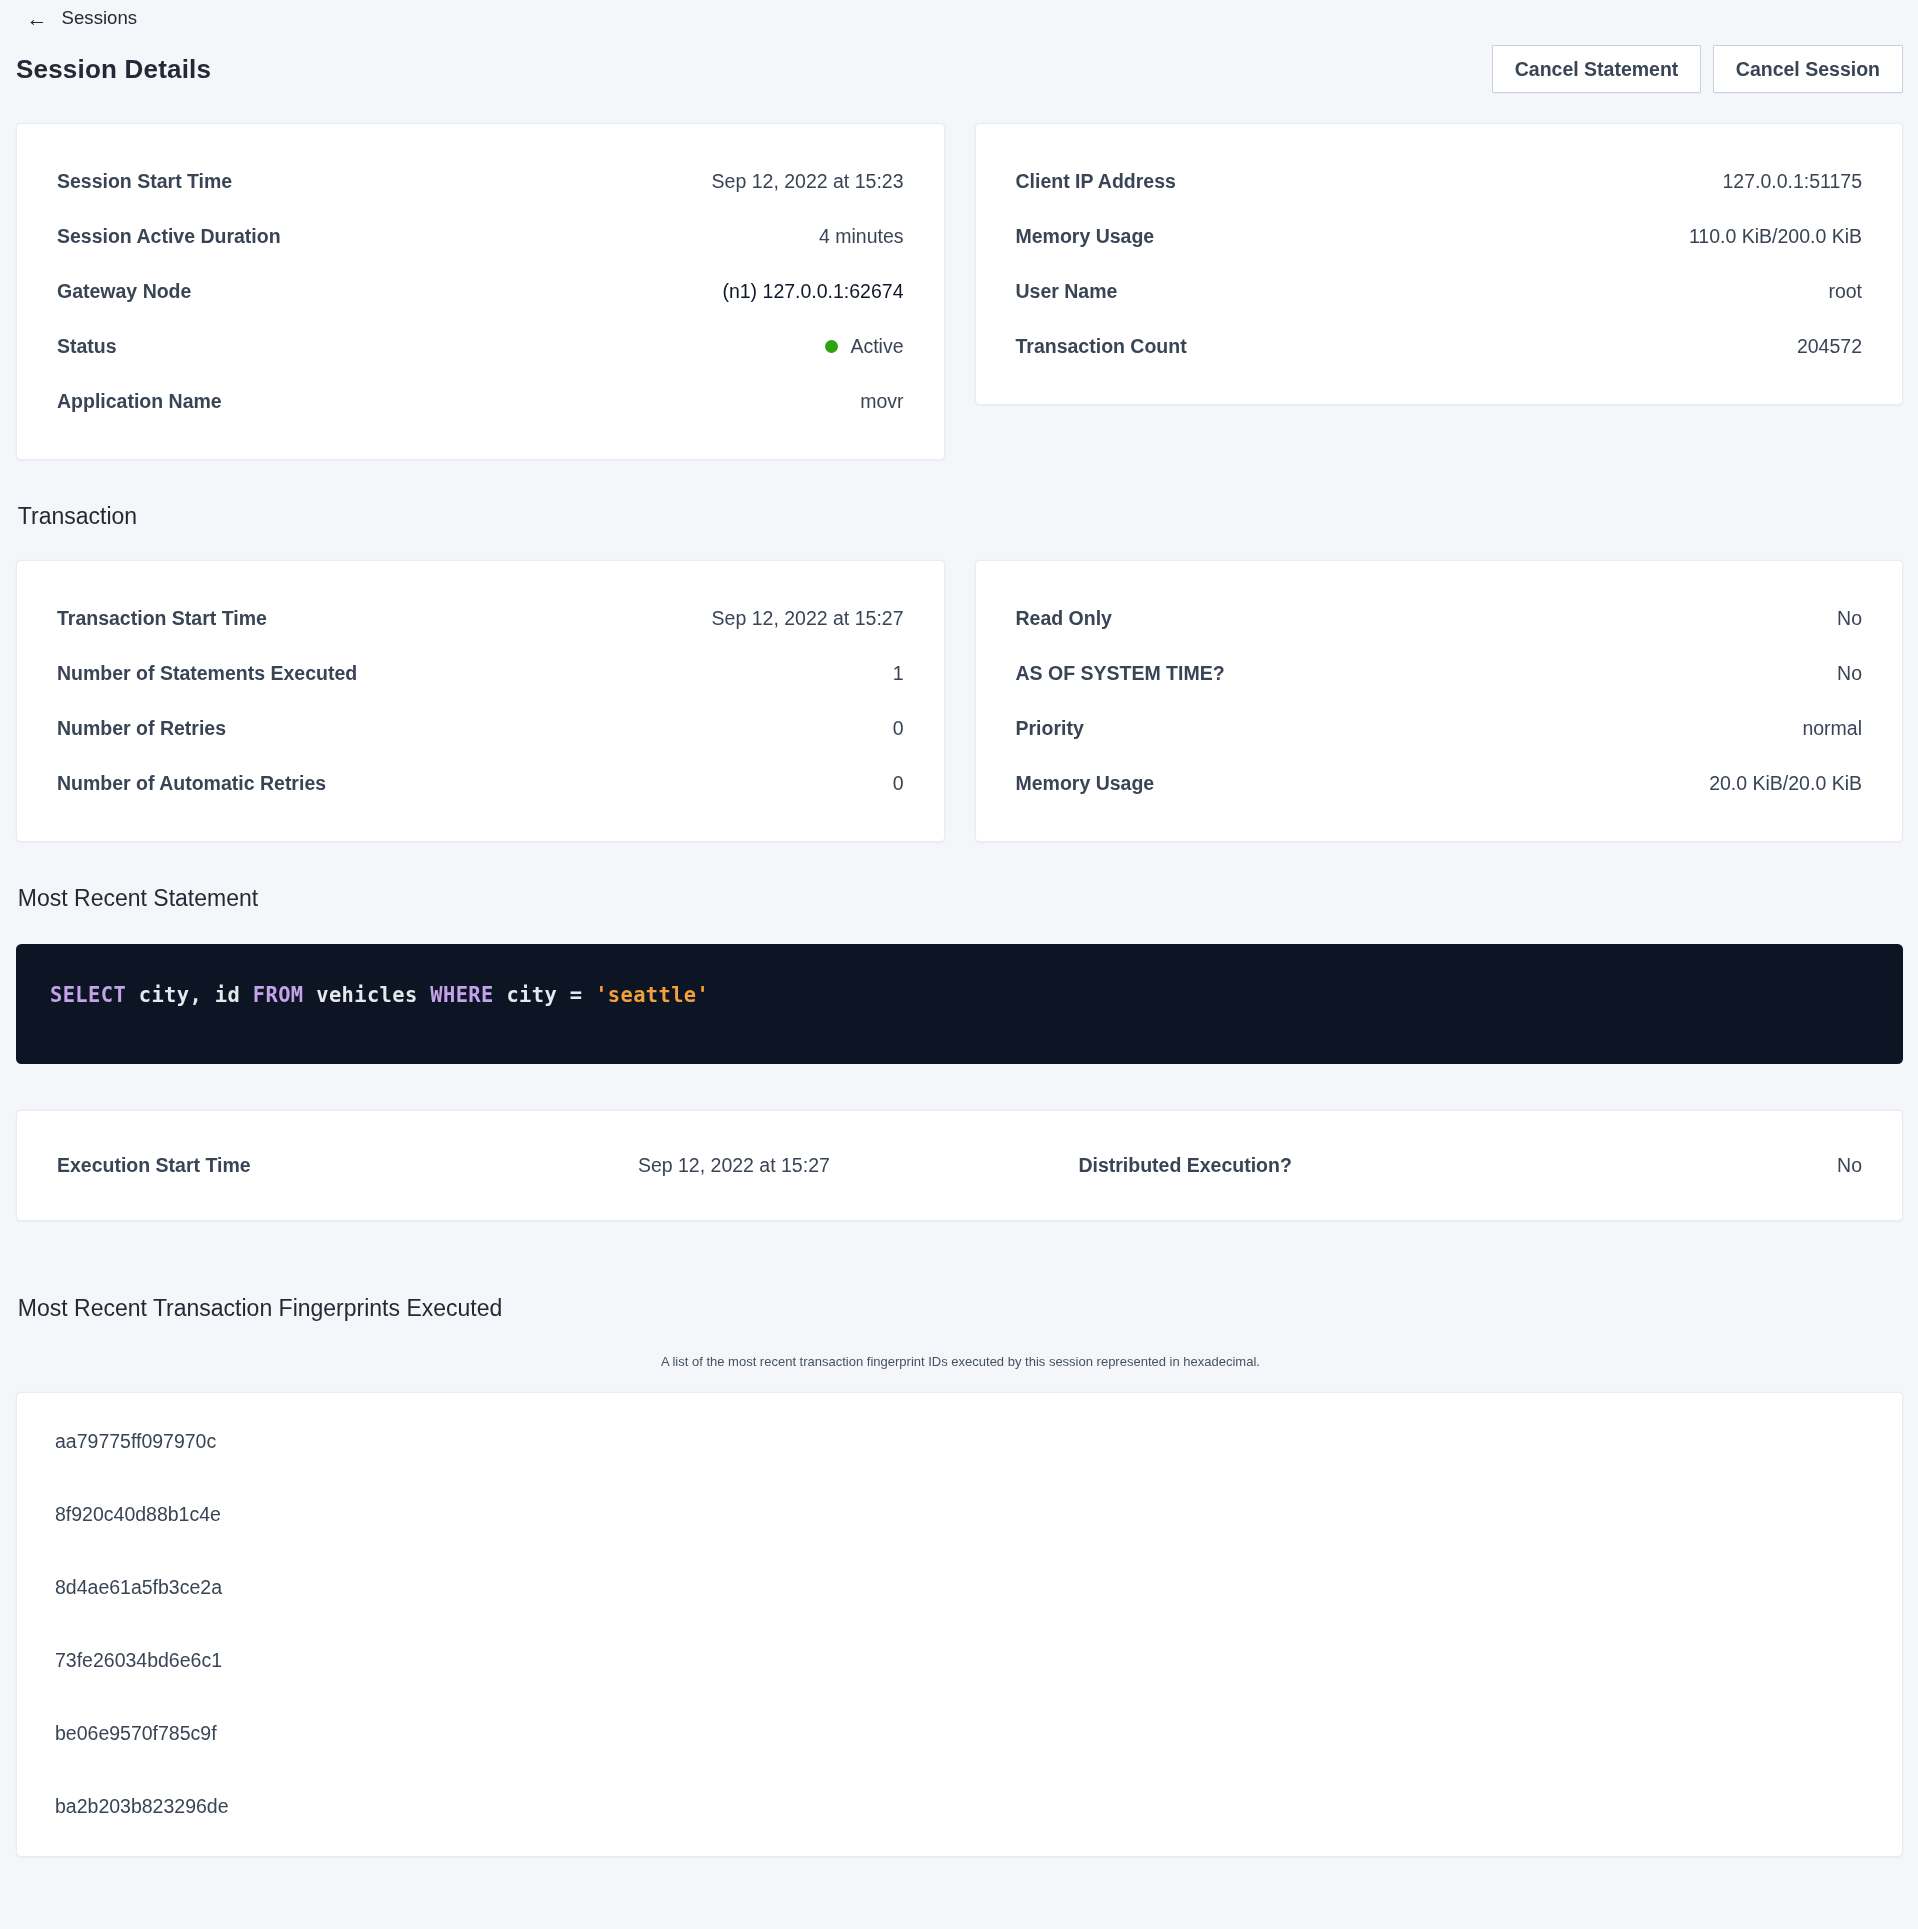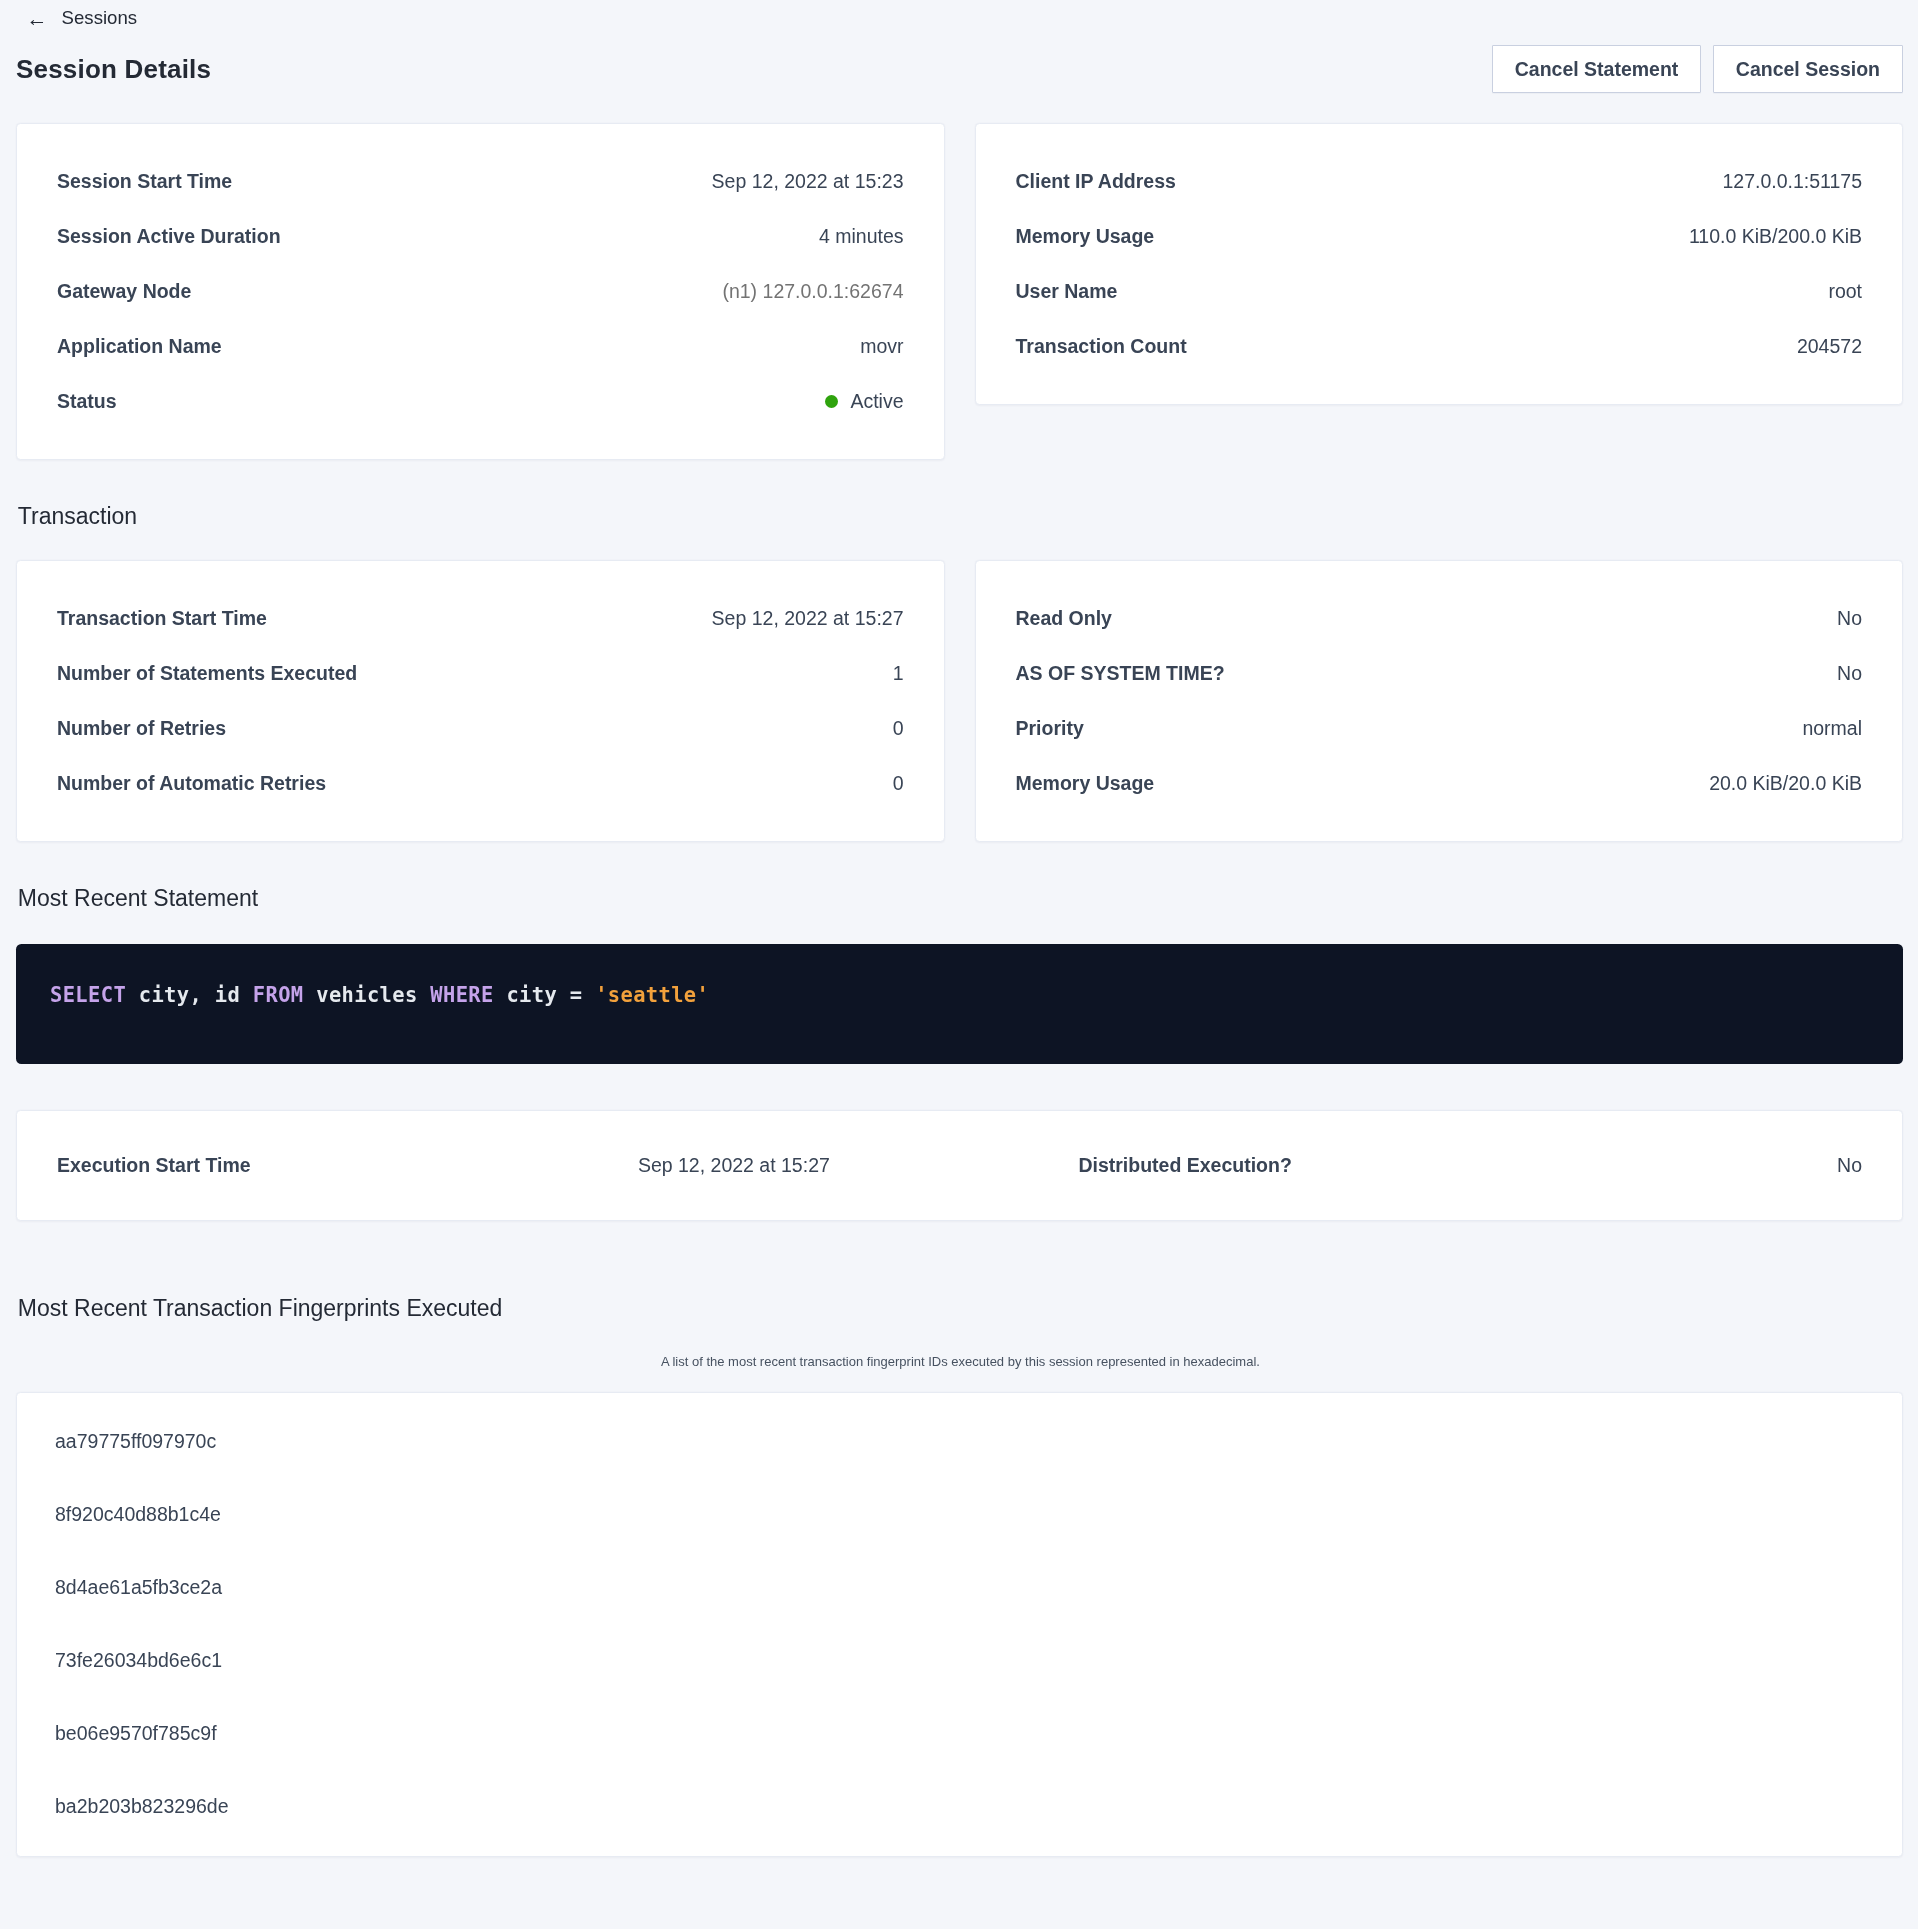--- a/index.html
+++ b/index.html
@@ -41,21 +41,21 @@
     box-shadow:0 0.9px 1.8px rgba(50,60,90,0.05);
     flex:1;
   }
   .summary-card, .txn-card { padding:30px 40px; }
   .kv-row {
     display:flex; align-items:center; justify-content:space-between;
     height:55px; font-size:19.5px;
   }
   .kv-label { font-weight:bold; color:#394455; }
   .kv-value { color:#394455; }
-  .kv-link { color:#737373; text-decoration:none; cursor:pointer; }
+  .kv-link { color:#0f172a; text-decoration:none; cursor:pointer; }
   .status-wrap { display:flex; align-items:center; gap:12.4px; }
   .status-dot { width:13.3px; height:13.3px; border-radius:50%; background:#2fa30d; display:inline-block; }
 
   
   .section-heading {
     font-size:23px; font-weight:400; color:#242a35;
     margin-top:43px; margin-left:1.8px;
   }
 
   
@@ -116,29 +116,29 @@
       </div>
       <div class="kv-row">
         <span class="kv-label">Session Active Duration</span>
         <span class="kv-value">4 minutes</span>
       </div>
       <div class="kv-row">
         <span class="kv-label">Gateway Node</span>
         <a class="kv-value kv-link">(n1) 127.0.0.1:62674</a>
       </div>
       <div class="kv-row">
-        <span class="kv-label">Application Name</span>
-        <span class="kv-value">movr</span>
-      </div>
-      <div class="kv-row">
         <span class="kv-label">Status</span>
         <span class="kv-value status-wrap">
           <span class="status-dot"></span>
           <span>Active</span>
         </span>
+      </div>
+      <div class="kv-row">
+        <span class="kv-label">Application Name</span>
+        <span class="kv-value">movr</span>
       </div>
     </div>
 
     <div class="card summary-card">
       <div class="kv-row">
         <span class="kv-label">Client IP Address</span>
         <span class="kv-value">127.0.0.1:51175</span>
       </div>
       <div class="kv-row">
         <span class="kv-label">Memory Usage</span>

